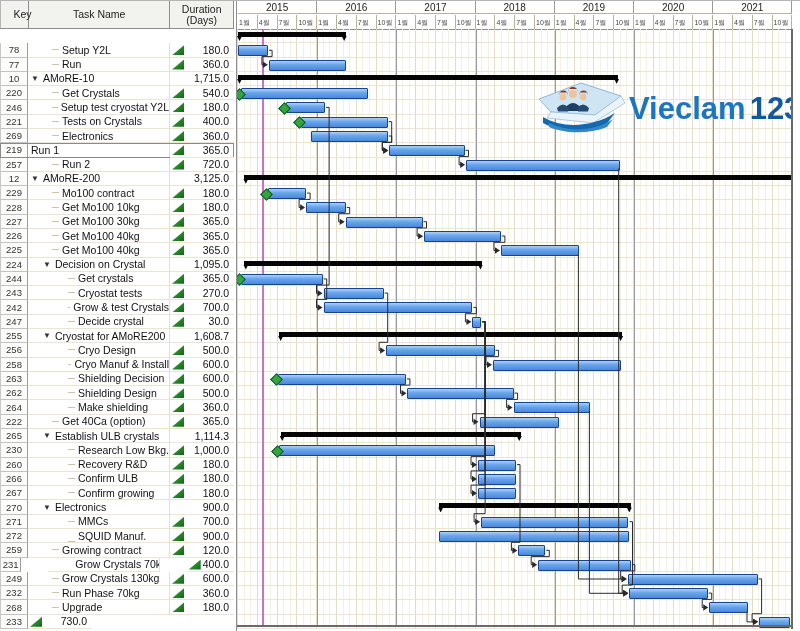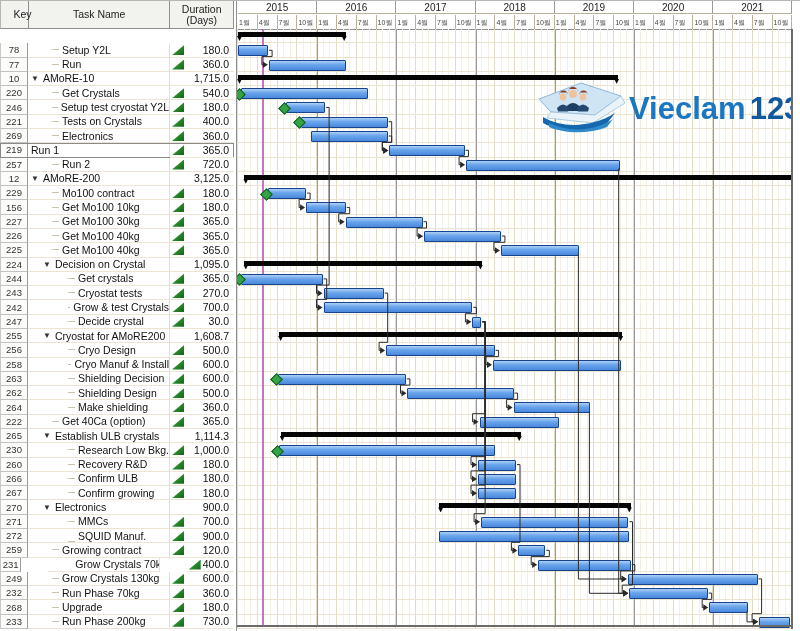--- a/index.html
+++ b/index.html
@@ -202,21 +202,21 @@
           <div class="cell name" style="padding-left: 24px;">
             <span class="tick"></span>
             <span>Mo100 contract</span>
           </div>
           <div class="cell dur">
             <span class="flag"></span>
             <span class="val">180.0</span>
           </div>
         </div>
         <div class="trow" style="top: 171.429px; height: 14.2857px;">
-          <div class="cell key">156</div>
+          <div class="cell key">228</div>
           <div class="cell name" style="padding-left: 24px;">
             <span class="tick"></span>
             <span>Get Mo100 10kg</span>
           </div>
           <div class="cell dur">
             <span class="flag"></span>
             <span class="val">180.0</span>
           </div>
         </div>
         <div class="trow" style="top: 185.714px; height: 14.2857px;">
@@ -518,24 +518,20 @@
             <span class="tick"></span>
             <span>Upgrade</span>
           </div>
           <div class="cell dur">
             <span class="flag"></span>
             <span class="val">180.0</span>
           </div>
         </div>
         <div class="trow" style="top: 585.714px; height: 14.2857px;">
           <div class="cell key">233</div>
-          <div class="cell name" style="padding-left: 24px;">
-            <span class="tick"></span>
-            <span>Run Phase 200kg</span>
-          </div>
           <div class="cell dur">
             <span class="flag"></span>
             <span class="val">730.0</span>
           </div>
         </div>
       </div>
   </div>
 
   <div class="chart-panel">
     <div class="ch-years" id="yrow">

